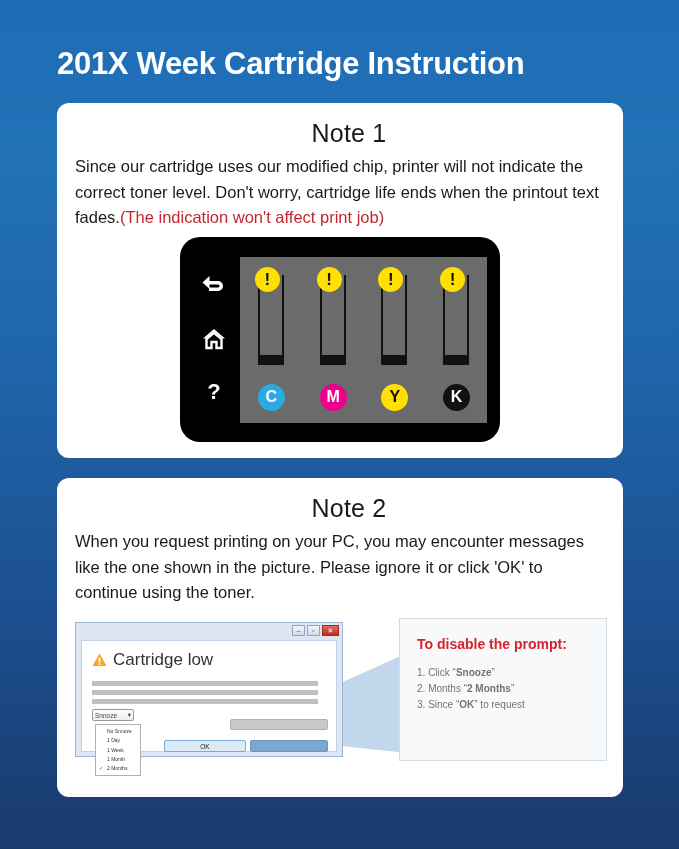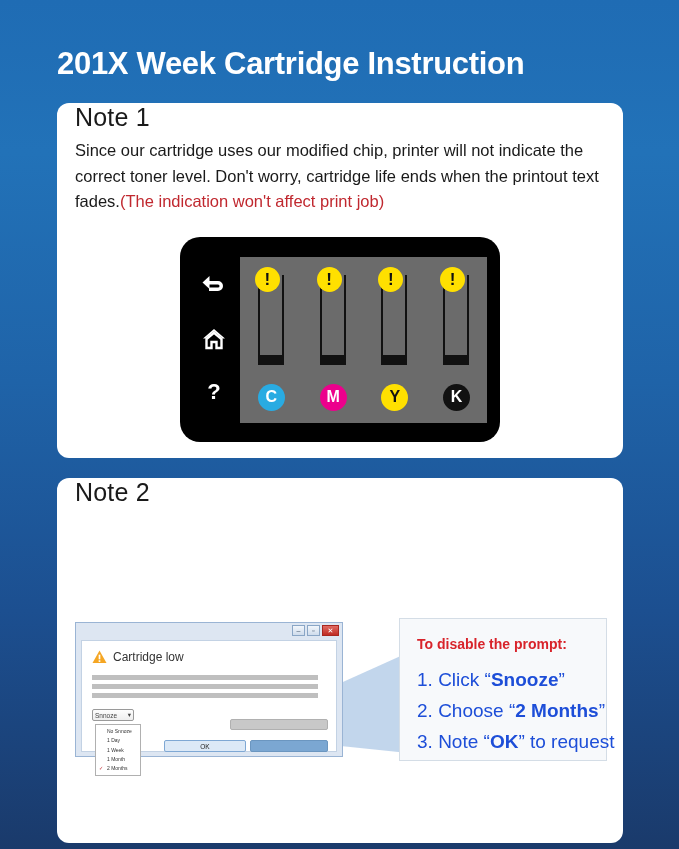--- a/index.html
+++ b/index.html
@@ -26,28 +26,29 @@
 
   
   .card {
     position: absolute;
     background: #ffffff;
     border-radius: 12px;
     left: 57px;
     width: 566px;
   }
   #card-note1 { top: 103px; height: 355px; }
-  #card-note2 { top: 478px; height: 365px; }
+  #card-note2 { top: 478px; height: 319px; }
 
   .note-heading {
     font-size: 25px;
     color: #1a1a1a;
     font-weight: 400;
-    margin: 0 0 6px 18px;
+    margin: 16px 0 6px 18px;
     letter-spacing: 0.2px;
+    text-align: center;
   }
   .note-body {
     font-size: 16.5px;
     line-height: 1.55;
     color: #1a1a1a;
     margin: 0 18px 0 18px;
   }
   .note-body .highlight { color: #c0282f; }
 
   
@@ -192,21 +193,21 @@
     left: 5px; top: 17px; right: 5px; bottom: 4px;
     background: #ffffff;
     border: 1px solid #c3d2e4;
   }
   .dlg-head {
     display: flex; align-items: center;
     gap: 6px;
     margin: 9px 0 0 10px;
   }
   .warn-tri { width: 15px; height: 14px; }
-  .dlg-head-text { font-size: 12px; color: #333333; }
+  .dlg-head-text { font-size: 17px; color: #333333; }
   .skel {
     height: 5px;
     background: #bfbfbf;
     margin: 0 18px 0 10px;
   }
   .skel.s1 { margin-top: 11px; }
   .skel.s2 { margin-top: 4px; }
   .skel.s3 { margin-top: 4px; }
 
   .snooze-select {
@@ -284,22 +285,22 @@
     padding: 17px 0 12px 17px;
   }
   .instr-title {
     font-size: 14px;
     font-weight: bold;
     color: #d8232a;
     margin-bottom: 13px;
   }
   .instr-list { list-style: none; }
   .instr-list li {
-    font-size: 19px;
-    color: #1d4ed8;
+    font-size: 10px;
+    color: #737373;
     line-height: 1.62;
     white-space: nowrap;
   }
   .instr-list b { font-weight: bold; }
 </style>
 </head>
 <body>
 
 <div class="page-title">201X Week Cartridge Instruction</div>
 
@@ -374,20 +375,21 @@
           </div>
         </div>
 
     </div>
   </div>
 </div>
 
 <div class="card" id="card-note2">
 
   <div class="note-heading">Note 2</div>
+  <div class="note-body">When you request printing on your PC, you may encounter messages like the one shown in the picture. Please ignore it or click 'OK' to continue using the toner.</div>
 
   <div class="fig2">
 
     <svg class="callout-wedge" viewBox="0 0 240 143" preserveAspectRatio="none">
       <polygon points="0,108 0,118 240,143 240,0" fill="#bdd3ea" opacity="0.92"></polygon>
     </svg>
 
     <div class="dialog">
       <div class="dlg-titlebar">
         <div class="tb-btn">–</div>
@@ -427,19 +429,19 @@
         <div class="ok-btn">OK</div>
         <div class="dlg-btn2"></div>
       </div>
     </div>
 
     <div class="instr-panel">
       <div class="instr-title">To disable the prompt:</div>
       <ul class="instr-list">
 
       <li><span>1. </span><span>Click “</span><b>Snooze</b><span>”</span></li>
-          <li><span>2. </span><span>Choose “</span><b>2 Months</b><span>”</span></li>
-          <li><span>3. </span><span>Note “</span><b>OK</b><span>” to request</span></li>
+          <li><span>2. </span><span>Months “</span><b>2 Months</b><span>”</span></li>
+          <li><span>3. </span><span>Since “</span><b>OK</b><span>” to request</span></li>
         </ul>
     </div>
 
   </div>
 </div>
 
 </body></html>

